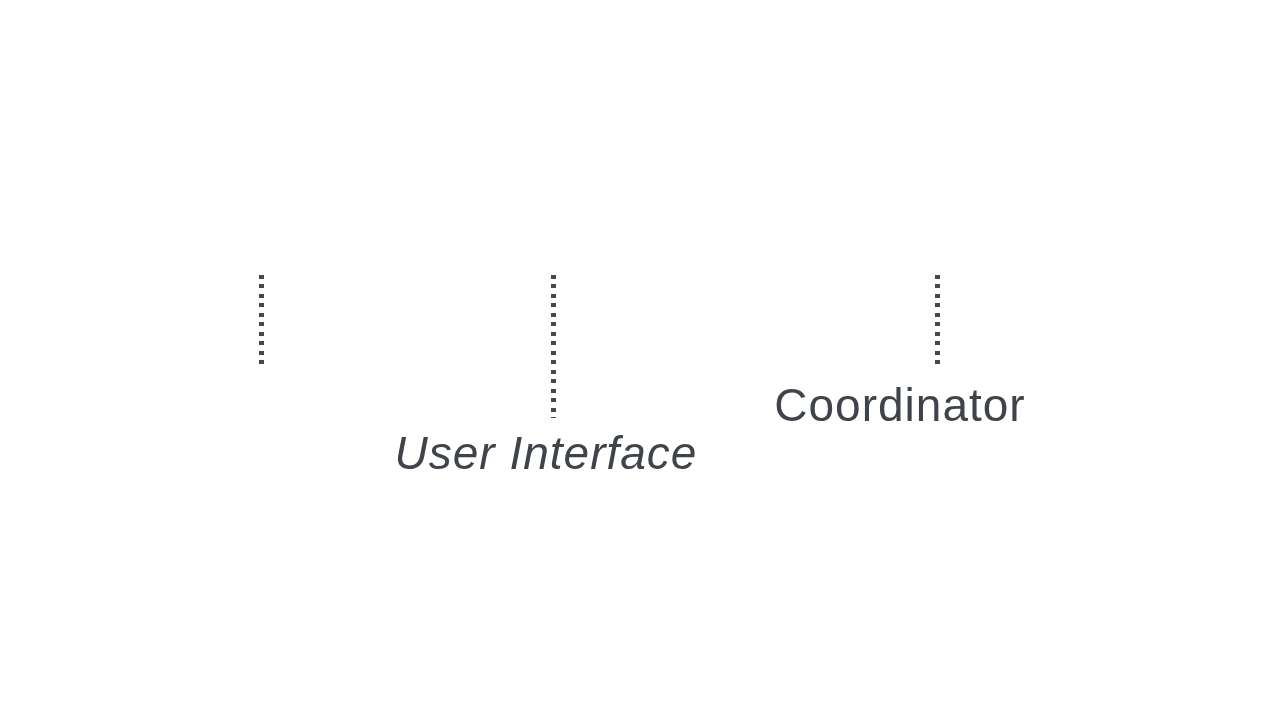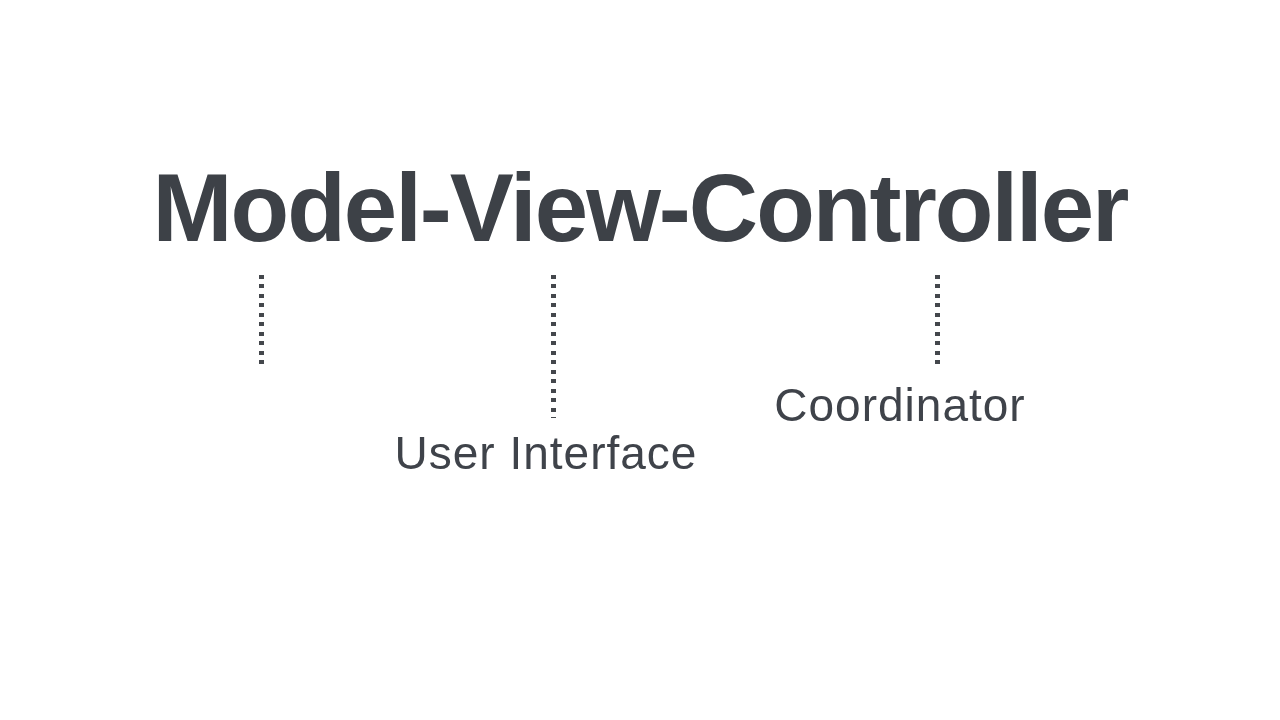--- a/index.html
+++ b/index.html
@@ -48,29 +48,28 @@
     position: absolute;
     transform: translateX(-50%);
     font-size: 46px;
     font-weight: 400;
     line-height: 1.0;
     color: #3f434a;
     letter-spacing: 1px;
     white-space: nowrap;
   }
   .label.model      { left: 252px; top: 382px; }
-  .label.view       { left: 546px; top: 430px; }
+  .label.view       { left: 546px; top: 430px; font-style: italic; }
   .label.controller { left: 900px; top: 382px; }
 </style>
 </head>
 <body>
 
 <div class="canvas">
 
-  <div class="title">Model-View-Controller</div>
 
   <div class="connector model"></div>
   <div class="connector view"></div>
   <div class="connector controller"></div>
 
   <div class="label view">User Interface</div>
   <div class="label controller">Coordinator</div>
 
 </div>
 

